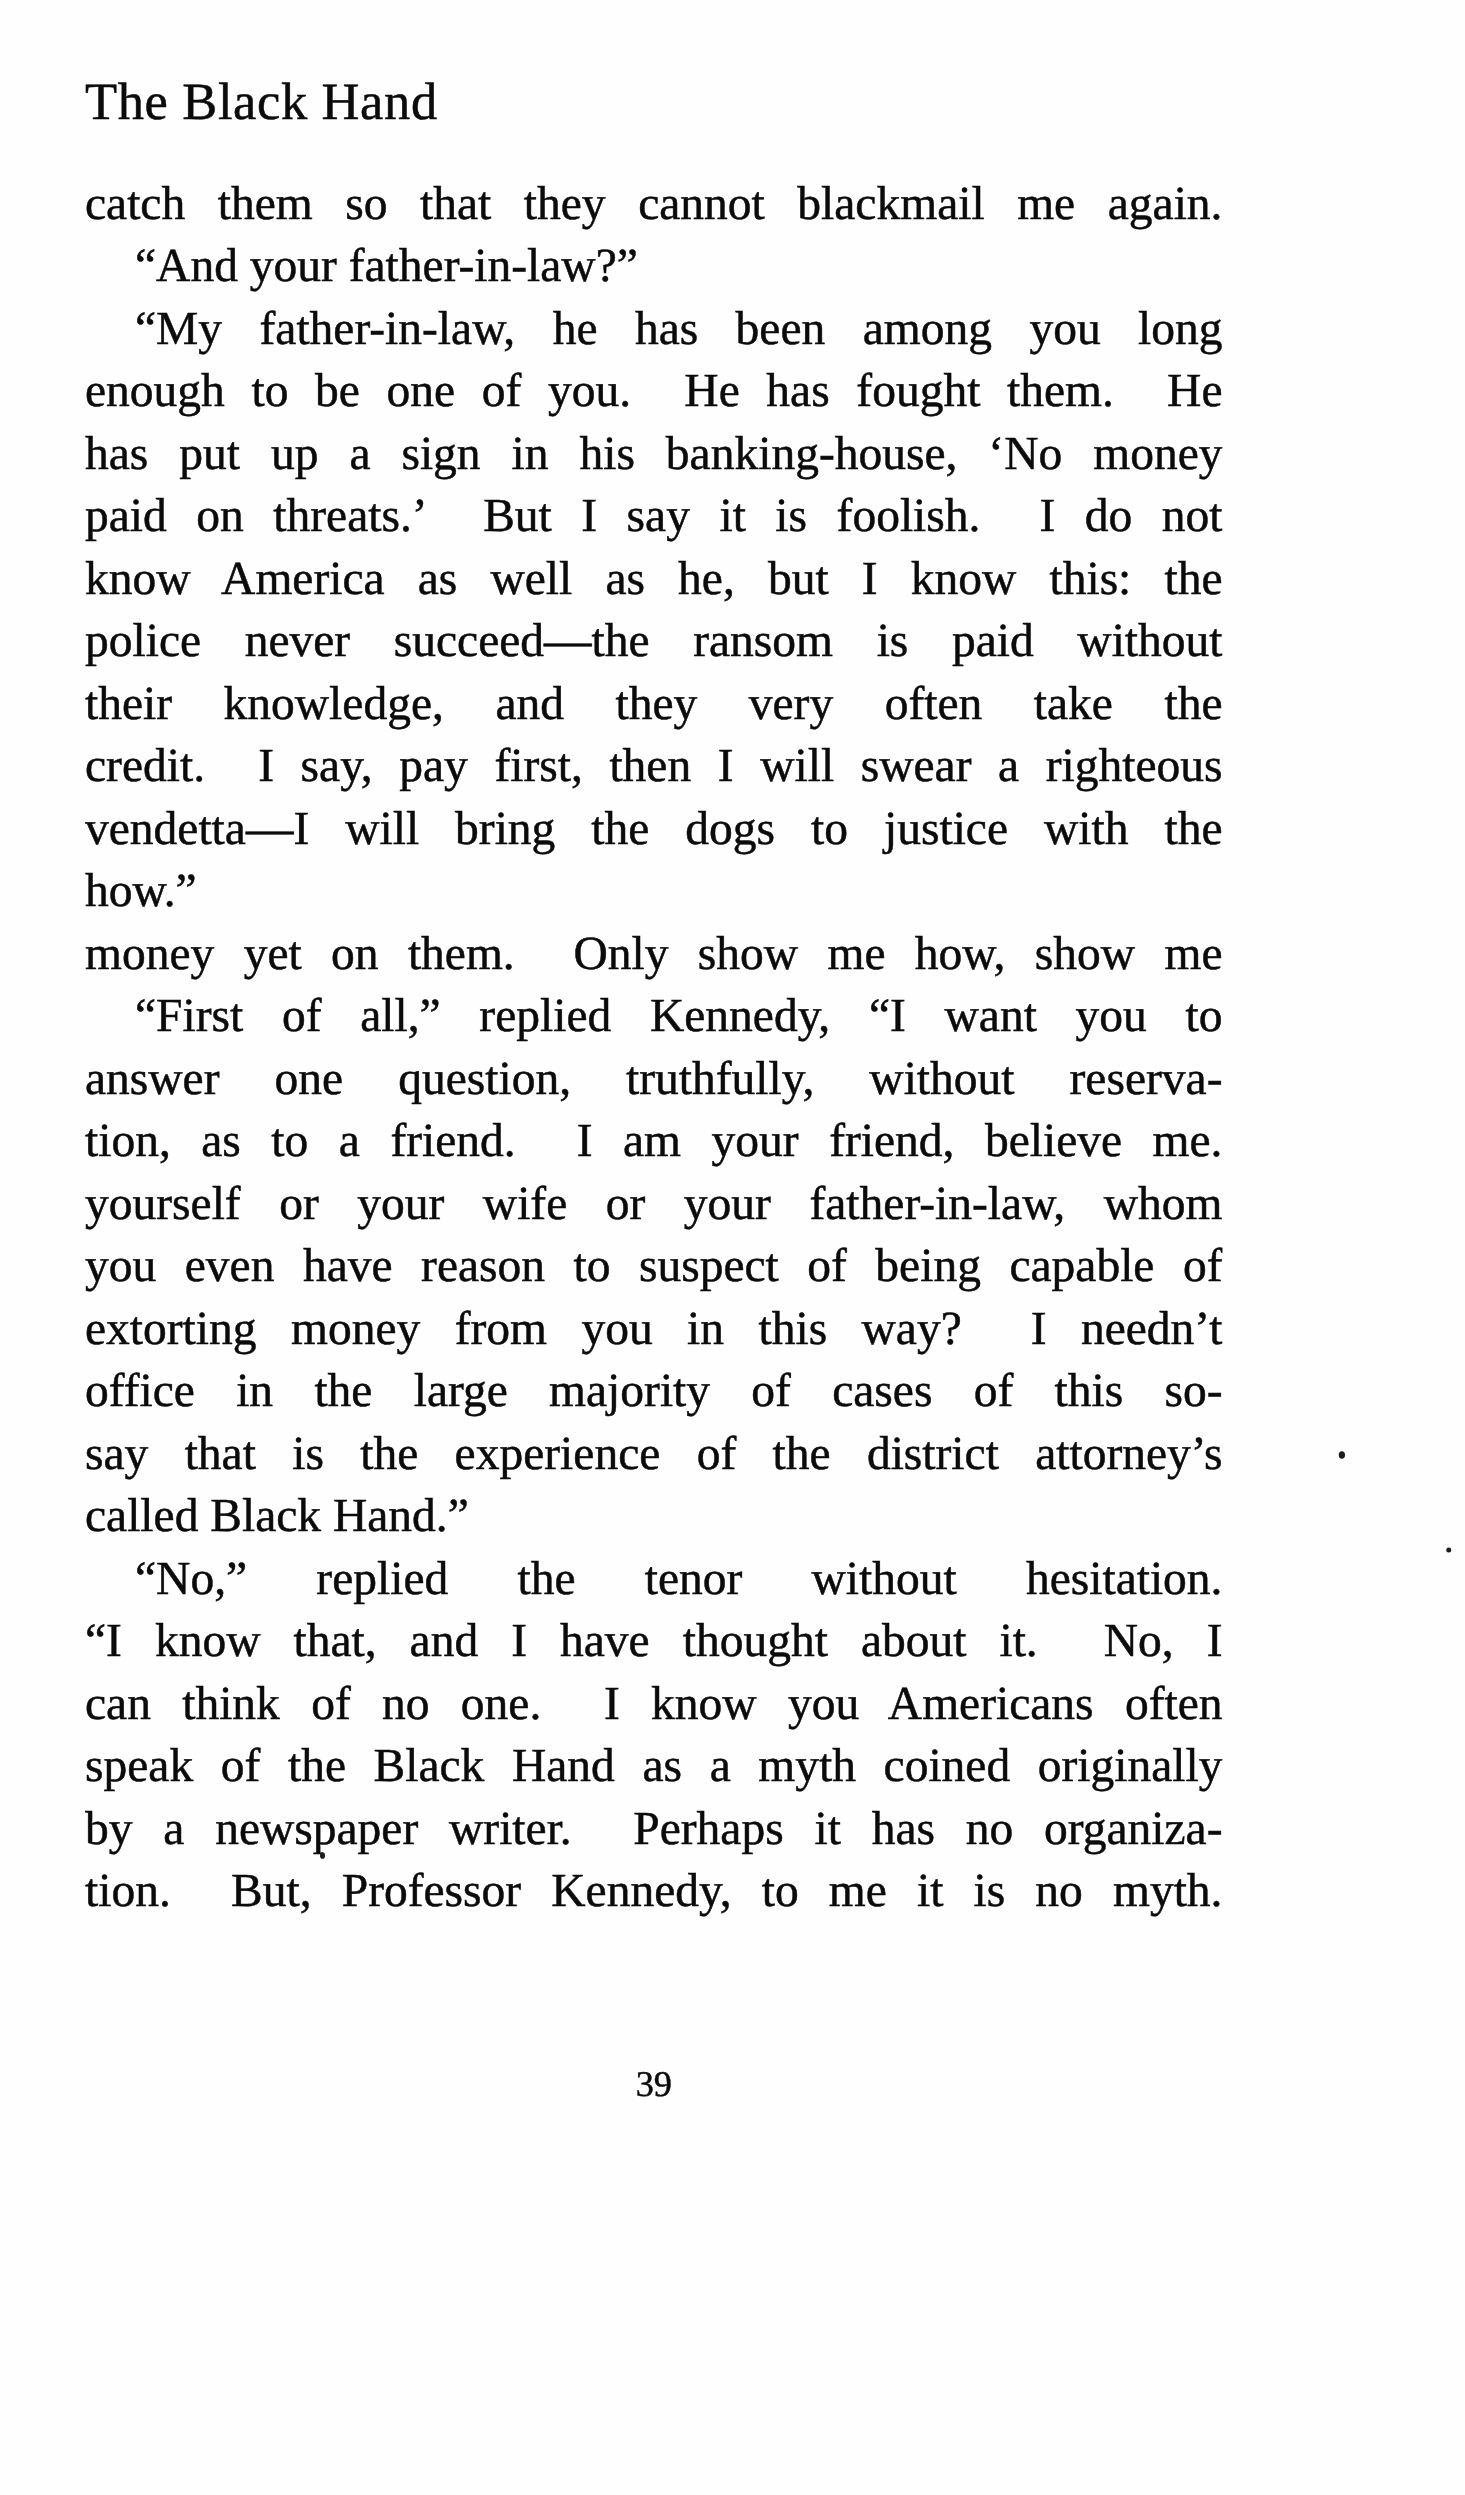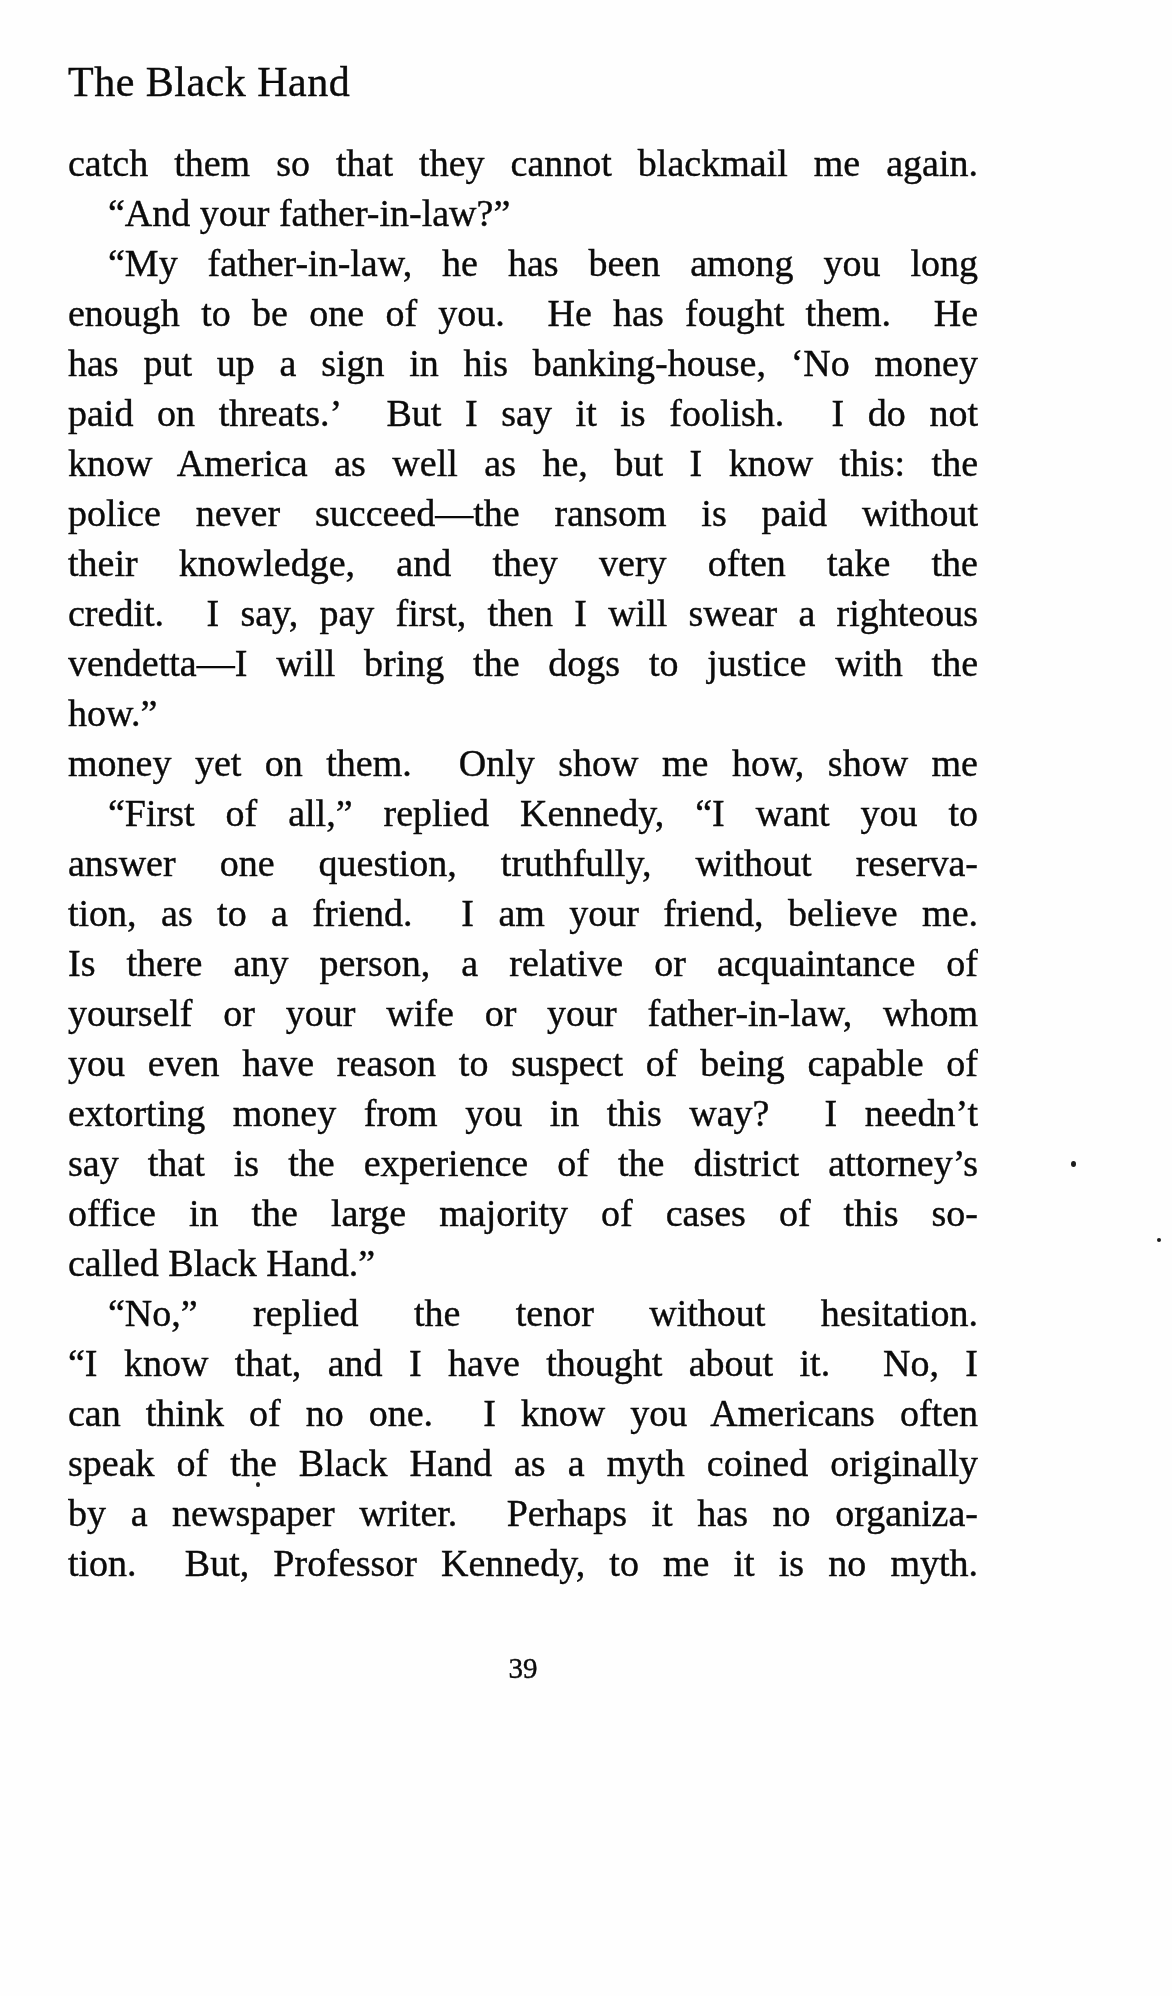--- a/index.html
+++ b/index.html
@@ -85,26 +85,25 @@
       <div class="line">know America as well as he, but I know this: the</div>
       <div class="line">police never succeed—the ransom is paid without</div>
       <div class="line">their knowledge, and they very often take the</div>
       <div class="line">credit.  I say, pay first, then I will swear a righteous</div>
       <div class="line">vendetta—I will bring the dogs to justice with the</div>
       <div class="line plain">how.”</div>
       <div class="line">money yet on them.  Only show me how, show me</div>
       <div class="line indent">“First of all,” replied Kennedy, “I want you to</div>
       <div class="line">answer one question, truthfully, without reserva-</div>
       <div class="line">tion, as to a friend.  I am your friend, believe me.</div>
-      <div class="line">Is there any person, a relative or acquaintance of</div>
       <div class="line">yourself or your wife or your father-in-law, whom</div>
       <div class="line">you even have reason to suspect of being capable of</div>
       <div class="line">extorting money from you in this way?  I needn’t</div>
+      <div class="line">office in the large majority of cases of this so-</div>
       <div class="line">say that is the experience of the district attorney’s</div>
-      <div class="line">office in the large majority of cases of this so-</div>
       <div class="line plain">called Black Hand.”</div>
       <div class="line indent">“No,” replied the tenor without hesitation.</div>
       <div class="line">“I know that, and I have thought about it.  No, I</div>
       <div class="line">can think of no one.  I know you Americans often</div>
       <div class="line">speak of the Black Hand as a myth coined originally</div>
       <div class="line">by a newspaper writer.  Perhaps it has no organiza-</div>
       <div class="line">tion.  But, Professor Kennedy, to me it is no myth.</div>
     </div>
 
   <div class="folio">39</div>

